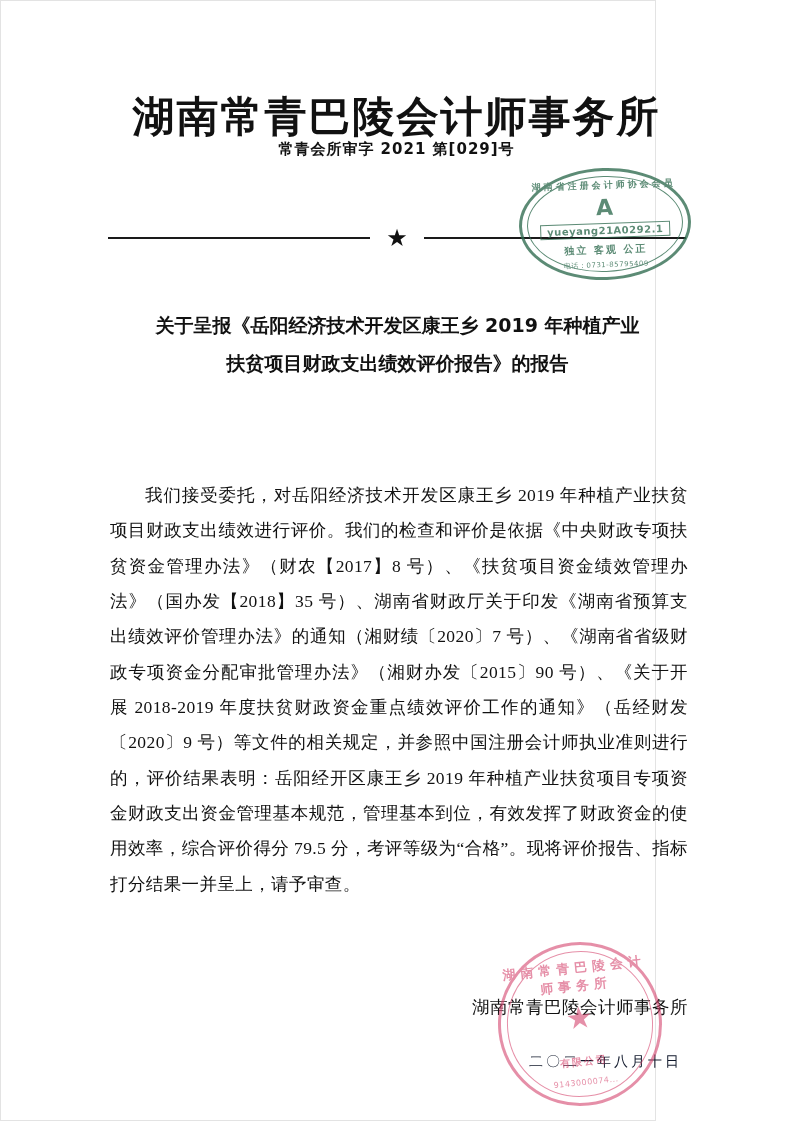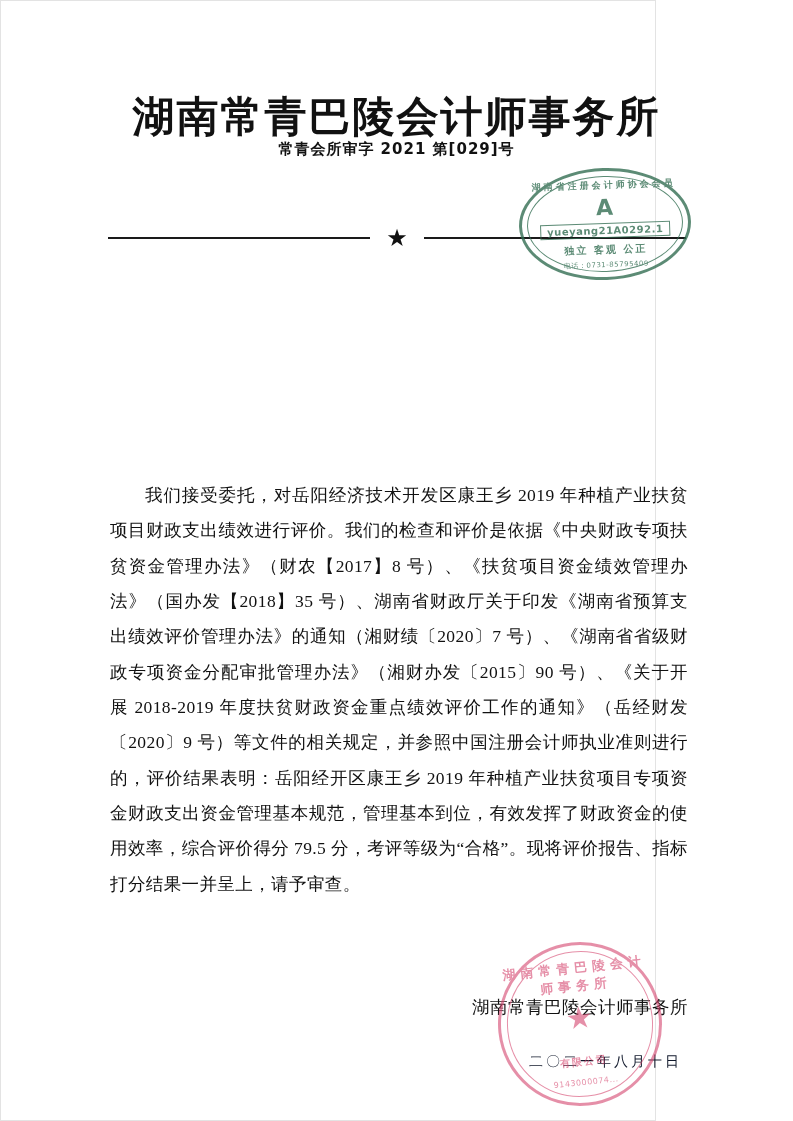--- a/index.html
+++ b/index.html
@@ -286,20 +286,22 @@
   <div class="seal-oval">
     <div class="inner-ring"></div>
     <div class="seal-arc-top">湖南省注册会计师协会会员</div>
     <div class="seal-center-mark">A</div>
     <div class="seal-code">yueyang21A0292.1</div>
     <div class="seal-arc-bottom">独立 客观 公正</div>
     <div class="seal-phone">电话：0731-85795409</div>
   </div>
 
   <div class="doc-title">
+    <div>关于呈报《岳阳经济技术开发区康王乡 2019 年种植产业</div>
+    <div>扶贫项目财政支出绩效评价报告》的报告</div>
   </div>
 
 
   <div class="body-text">我们接受委托，对岳阳经济技术开发区康王乡 2019 年种植产业扶贫项目财政支出绩效进行评价。我们的检查和评价是依据《中央财政专项扶贫资金管理办法》（财农【2017】8 号）、《扶贫项目资金绩效管理办法》（国办发【2018】35 号）、湖南省财政厅关于印发《湖南省预算支出绩效评价管理办法》的通知（湘财绩〔2020〕7 号）、《湖南省省级财政专项资金分配审批管理办法》（湘财办发〔2015〕90 号）、《关于开展 2018-2019 年度扶贫财政资金重点绩效评价工作的通知》（岳经财发〔2020〕9 号）等文件的相关规定，并参照中国注册会计师执业准则进行的，评价结果表明：岳阳经开区康王乡 2019 年种植产业扶贫项目专项资金财政支出资金管理基本规范，管理基本到位，有效发挥了财政资金的使用效率，综合评价得分 79.5 分，考评等级为“合格”。现将评价报告、指标打分结果一并呈上，请予审查。</div>
 
   <div class="sign-block">
     <div class="sign-org">湖南常青巴陵会计师事务所</div>
     <div class="sign-date">二〇二一年八月十日</div>
   </div>
 

